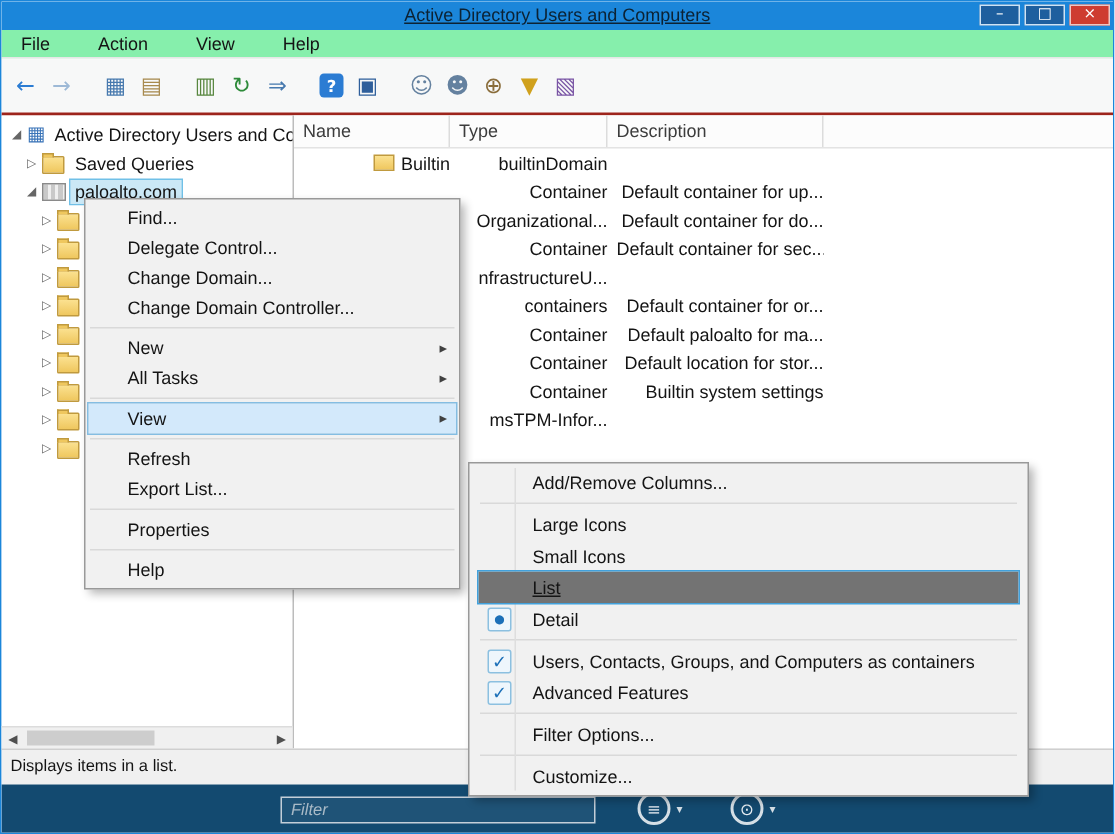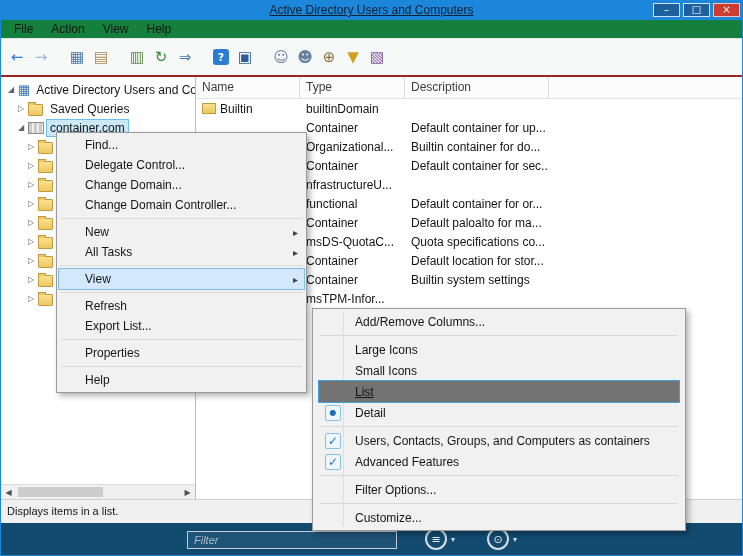--- a/index.html
+++ b/index.html
@@ -13,22 +13,22 @@
 
   
   .titlebar { position:absolute; left:0; top:0; right:0; height:19px; background:#1b86da; }
   .title { text-align:center; line-height:19px; font-size:12px; color:#0c2233;text-decoration:underline; }
   .winbtns { position:absolute; top:2px; right:2px; display:flex; gap:3px; }
   .wbtn { width:27px; height:14px; background:#1e5f9e; border:1px solid #cfe3f4; color:#fff;
           font-size:10px; line-height:12px; text-align:center; box-sizing:border-box; }
   .wbtn.close { background:#ce3c30; border-color:#eec7c2; }
 
   
-  .menubar { position:absolute; top:19px; left:0; right:0; height:19px; background:#15803d;
-             display:flex; align-items:center; padding-left:4px; border-bottom:1px solid #e6e6e6; box-sizing:border-box; }
+  .menubar { position:absolute; top:19px; left:0; right:0; height:19px; background:#86efac;
+             display:flex; align-items:center; padding-left:4px; border-bottom:1px solid #e6e6e6; box-sizing:border-box;gap:14px; }
   .mb-item { padding:0 9px; line-height:18px; }
 
   
   .toolbar { position:absolute; top:38px; left:0; right:0; height:36px; background:#f7f8f8;
              display:flex; align-items:center; padding-left:4px; box-sizing:border-box; }
   .tb-btn { width:24px; height:24px; display:flex; align-items:center; justify-content:center; }
   .tb-btn.grp { margin-left:12px; }
   .tb-ic { font-size:15px; line-height:1; }
   .tb-ic.boxed { width:16px; height:16px; border-radius:3px; font-size:11px; font-weight:bold;
                  display:flex; align-items:center; justify-content:center; }
@@ -55,21 +55,21 @@
   .htrack { flex:1; height:100%; position:relative; }
   .hthumb { position:absolute; left:2px; top:2px; bottom:2px; width:85px; background:#cdcdcd; }
 
   
   .list-pane { position:absolute; left:195px; top:76px; right:0; height:422px; background:#fff; }
   .lheader { display:flex; height:21px; border-bottom:1px solid #e3e3e3; color:#3c3c3c; background:#fcfcfc;justify-content:center; }
   .hcol { line-height:21px; padding-left:6px; border-right:1px solid #dcdcdc; box-sizing:border-box; }
   .col0 { width:104px; flex:none; } .col1 { width:105px; flex:none; } .col2 { width:144px; flex:none; }
   .hfill { flex:1; border-right:none; }
   .lrow { display:flex; height:19px; align-items:center; }
-  .lcell { padding-left:6px; box-sizing:border-box; white-space:nowrap; overflow:hidden; }
+  .lcell { padding-left:6px; box-sizing:border-box; white-space:nowrap; overflow:hidden;text-align:right; }
   .row-ic { display:inline-block; width:12px; height:9px; background:linear-gradient(#fbe190,#efc75e);
             border:1px solid #c09a3e; margin-right:4px; vertical-align:-1px; }
 
   
   .statusbar { position:absolute; left:0; top:498px; right:0; height:24px; background:#f0f0f0;
                border-top:1px solid #cfcfcf; font-size:11px; line-height:22px; padding-left:6px; box-sizing:border-box; }
   .bottomstrip { position:absolute; left:0; top:522px; right:0; height:34px; background:#134a70; }
   .filter-input { position:absolute; left:186px; top:8px; width:210px; height:18px; box-sizing:border-box;
                   background:rgba(255,255,255,0.05); border:1px solid #c3ced8; color:#dfe8ee;
                   font-style:italic; font-size:11px; padding:0 6px; font-family:"Liberation Sans", sans-serif; outline:none; }
@@ -173,21 +173,21 @@
           <span class="tlabel">Active Directory Users and Com</span>
         </div>
         <div class="tree-row" style="padding-left: 14px;">
           <span class="expander icf">▷</span>
           <span class="folder"></span>
           <span class="tlabel">Saved Queries</span>
         </div>
         <div class="tree-row" style="padding-left: 14px;">
           <span class="expander icf">◢</span>
           <span class="domain"></span>
-          <span class="tlabel sel">container.com</span>
+          <span class="tlabel sel">paloalto.com</span>
         </div>
         <div class="tree-row" style="padding-left: 24px;">
           <span class="expander icf">▷</span>
           <span class="folder"></span>
           <span class="tlabel"></span>
         </div>
         <div class="tree-row" style="padding-left: 24px;">
           <span class="expander icf">▷</span>
           <span class="folder"></span>
           <span class="tlabel"></span>
@@ -251,46 +251,41 @@
           <div class="lcell col2"></div>
         </div>
         <div class="lrow">
           <div class="lcell col0"></div>
           <div class="lcell col1">Container</div>
           <div class="lcell col2">Default container for up...</div>
         </div>
         <div class="lrow">
           <div class="lcell col0"></div>
           <div class="lcell col1">Organizational...</div>
-          <div class="lcell col2">Builtin container for do...</div>
+          <div class="lcell col2">Default container for do...</div>
         </div>
         <div class="lrow">
           <div class="lcell col0"></div>
           <div class="lcell col1">Container</div>
           <div class="lcell col2">Default container for sec...</div>
         </div>
         <div class="lrow">
           <div class="lcell col0"></div>
           <div class="lcell col1">nfrastructureU...</div>
           <div class="lcell col2"></div>
         </div>
         <div class="lrow">
           <div class="lcell col0"></div>
-          <div class="lcell col1">functional</div>
+          <div class="lcell col1">containers</div>
           <div class="lcell col2">Default container for or...</div>
         </div>
         <div class="lrow">
           <div class="lcell col0"></div>
           <div class="lcell col1">Container</div>
           <div class="lcell col2">Default paloalto for ma...</div>
-        </div>
-        <div class="lrow">
-          <div class="lcell col0"></div>
-          <div class="lcell col1">msDS-QuotaC...</div>
-          <div class="lcell col2">Quota specifications co...</div>
         </div>
         <div class="lrow">
           <div class="lcell col0"></div>
           <div class="lcell col1">Container</div>
           <div class="lcell col2">Default location for stor...</div>
         </div>
         <div class="lrow">
           <div class="lcell col0"></div>
           <div class="lcell col1">Container</div>
           <div class="lcell col2">Builtin system settings</div>

